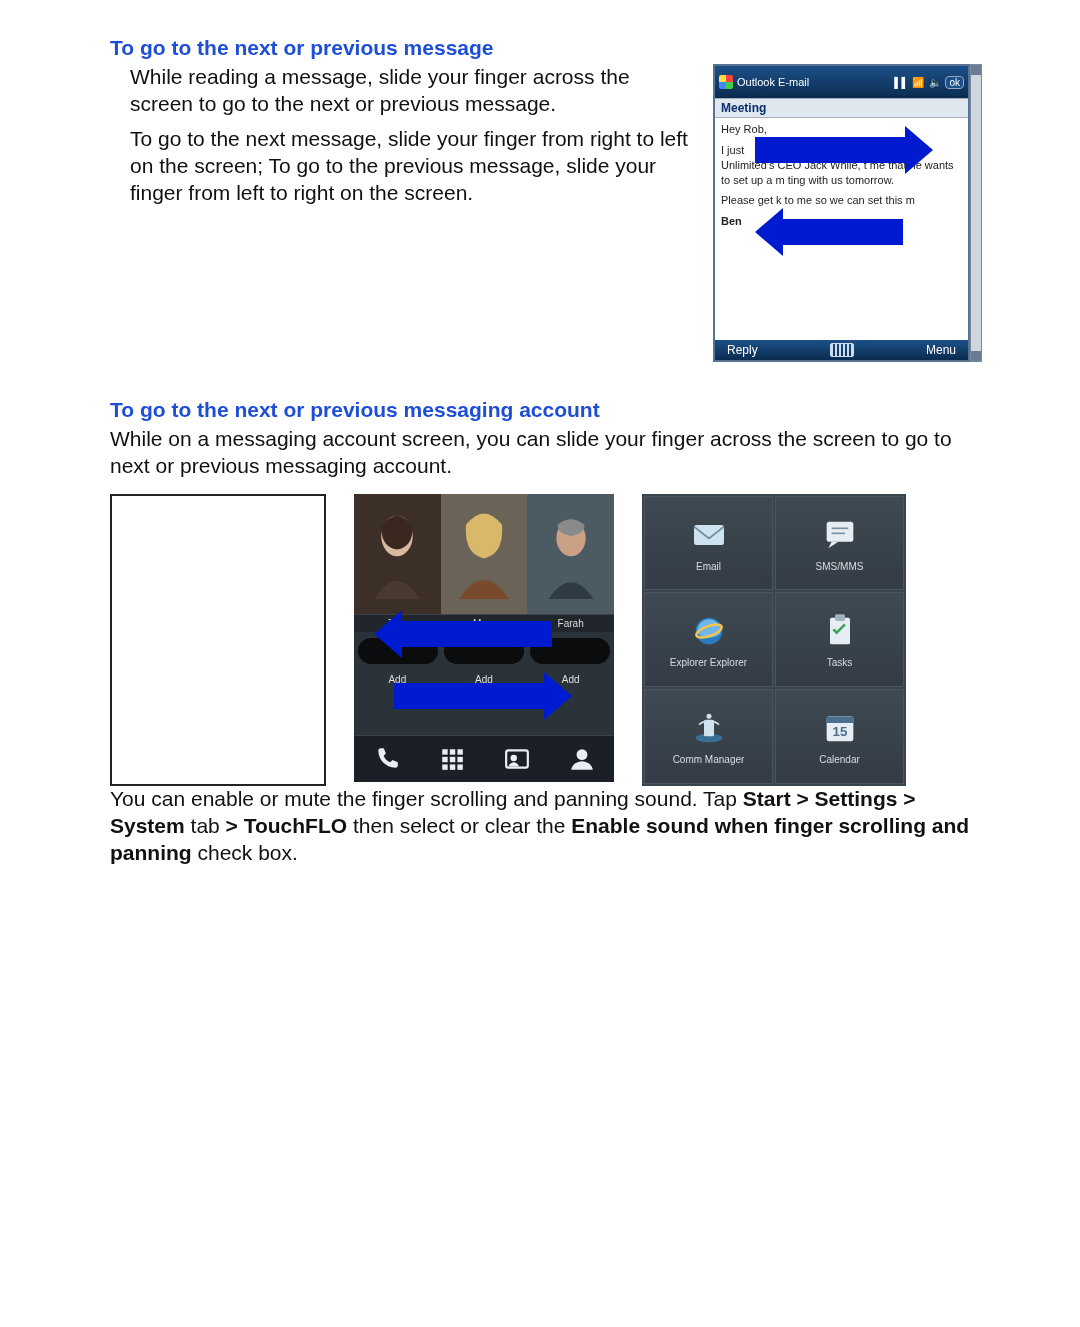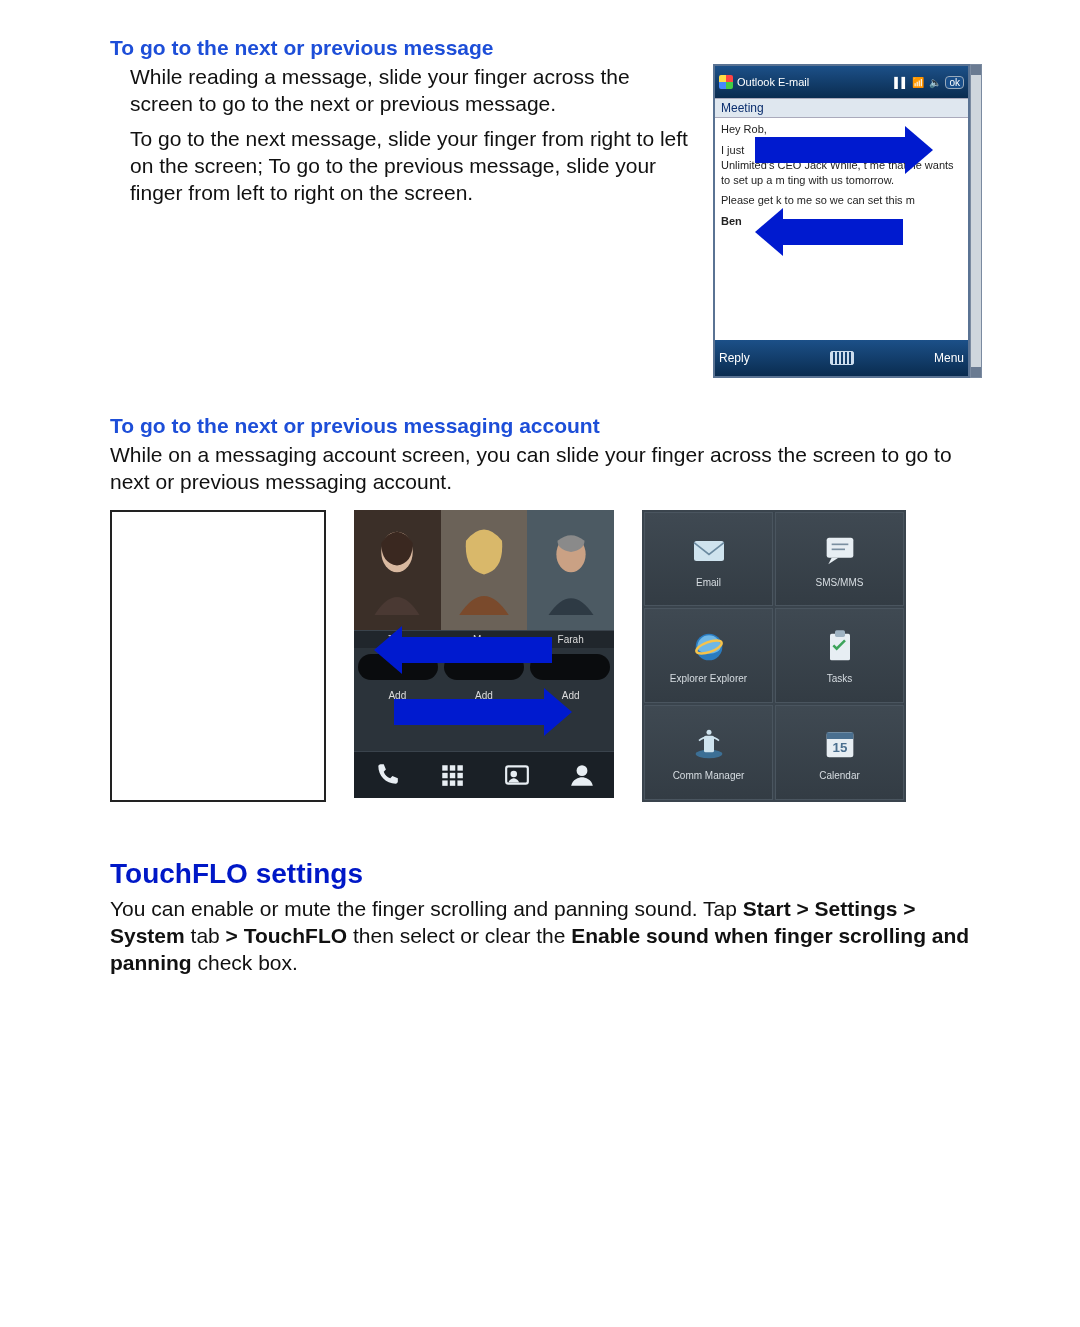--- a/index.html
+++ b/index.html
@@ -81,45 +81,45 @@
   }
   .ok-btn {
     background: #1a4f8a;
     border: 1px solid #9ab;
     padding: 0 3px;
     border-radius: 4px;
   }
   .email-subject-bar {
     background: #dfe7ef;
     color: #0b2e6e;
-    font-weight: 400;
+    font-weight: 700;
     font-size: 12px;
     padding: 2px 6px;
     border-top: 1px solid #aab;
     border-bottom: 1px solid #aab;
   }
   .email-body {
     padding: 4px 6px 2px 6px;
     font-size: 11px;
     color: #222;
     line-height: 1.35;
     height: 216px;
     position: relative;
     border-radius: 15px;
   }
   .email-body .sig { font-weight: 700; margin-top: 6px; }
   .phone-bottombar {
-    height: 36px;
+    height: 20px;
     background: linear-gradient(#1c5088, #0a2c50);
     color: #fff;
     font-size: 12px;
     display: flex;
     align-items: center;
     justify-content: space-between;
-    padding: 0 4px;
+    padding: 0 12px;
   }
   .kb-icon {
     width: 22px; height: 12px;
     border: 1px solid #cde;
     border-radius: 2px;
     background: repeating-linear-gradient(90deg,#cde 0 2px,transparent 2px 4px);
   }
   .phone-scroll {
     position: absolute;
     right: -12px;
@@ -454,17 +454,16 @@
         <svg class="prog-icon" viewBox="0 0 48 48">
             <rect x="8" y="10" width="32" height="30" rx="3" fill="#e7eef3"></rect>
             <rect x="8" y="10" width="32" height="8" fill="#4a6f8f"></rect>
             <text x="24" y="34" font-size="16" text-anchor="middle" fill="#4a6f8f" font-family="Arial" font-weight="bold">15</text>
           </svg>
         <div class="prog-label">Calendar</div>
       </div>
     </div>
   </div>
 
-  <div class="section-heading">TouchFLO settings</div>
   <p class="body-text">
     <span>You can enable or mute the finger scrolling and panning sound. Tap </span><b>Start &gt; Settings &gt; System</b><span> tab </span><b>&gt; TouchFLO</b><span> then select or clear the </span><b>Enable sound when finger scrolling and panning</b><span> check box.</span>
   </p>
 </div>
 
 </body></html>

